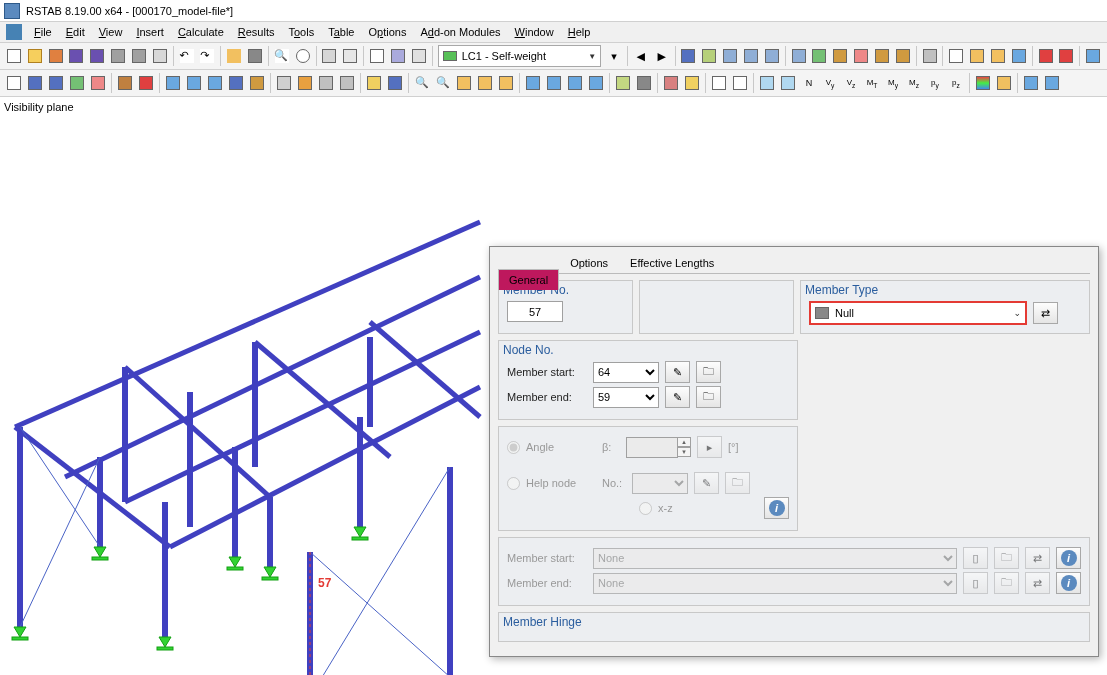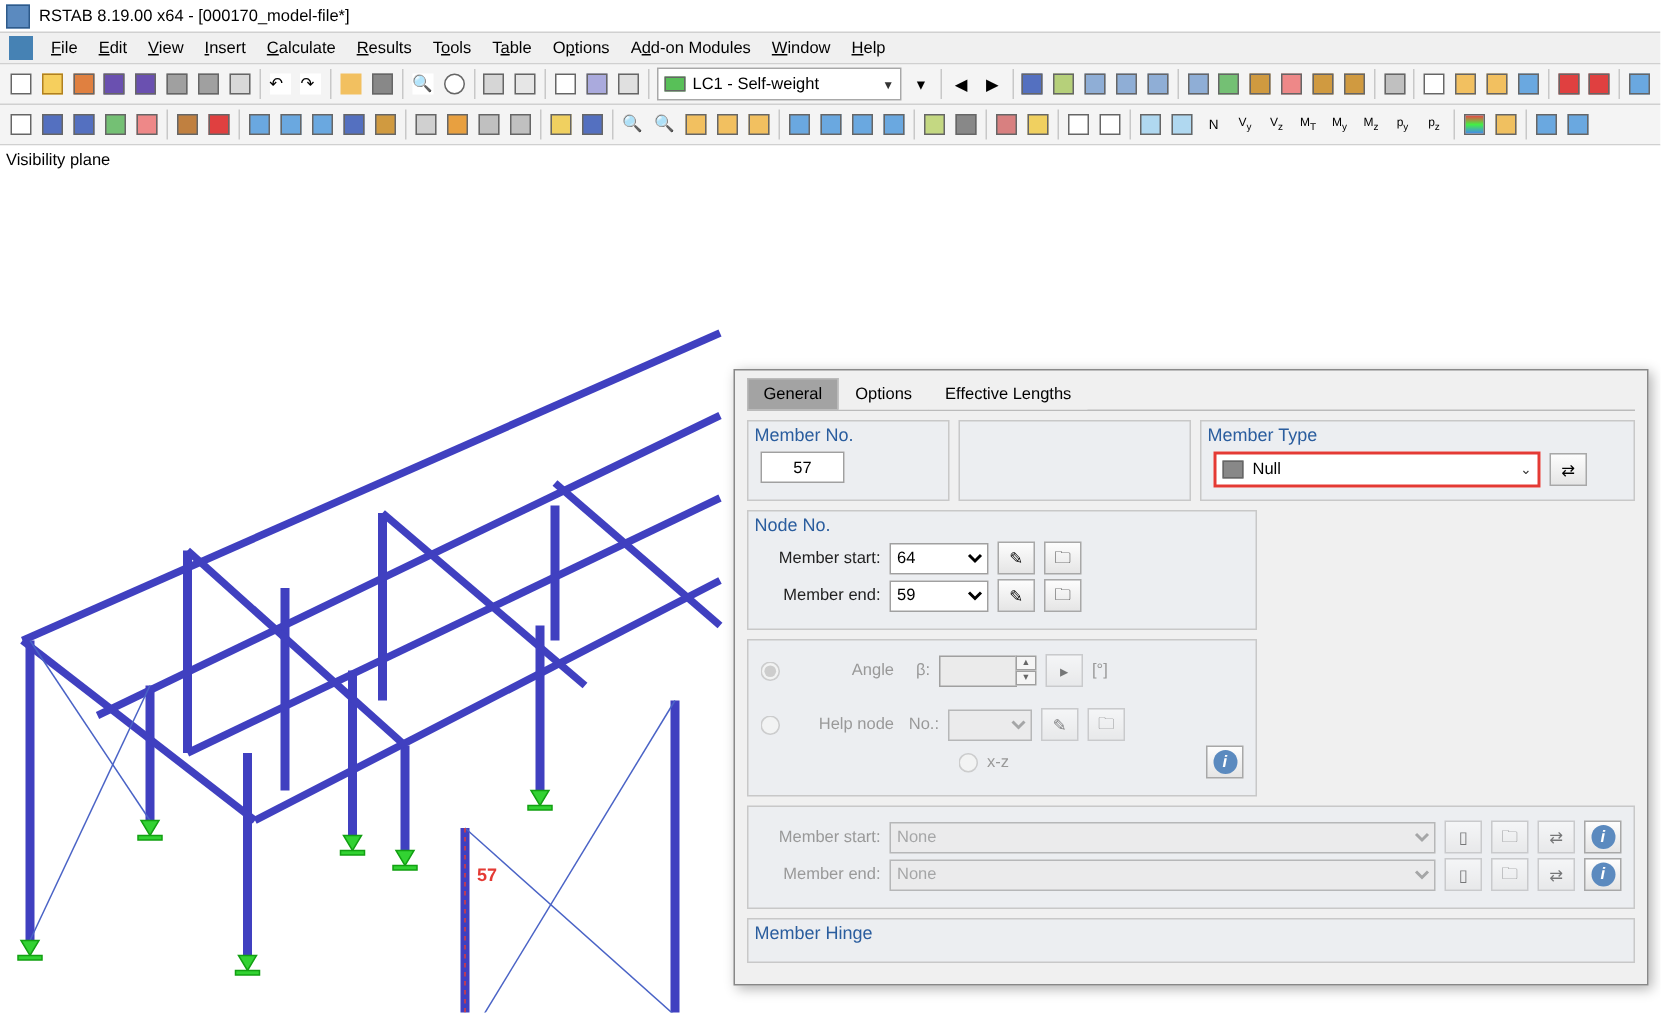--- a/index.html
+++ b/index.html
@@ -18,26 +18,26 @@
   .viewport-label { position: absolute; top: 4px; left: 4px; font-size: 11px; color: #000; }
   .model { position: absolute; top: 120px; left: -30px; width: 520px; height: 480px; }
   .model svg { width: 100%; height: 100%; }
   .dialog { position: absolute; top: 149px; left: 489px; width: 610px; background: #f0f0f0; border: 1px solid #888; box-shadow: 2px 2px 8px rgba(0,0,0,0.3); }
   .dlg-title { height: 24px; display: flex; align-items: center; padding: 0 6px; background: #fff; border-bottom: 1px solid #d0d0d0; }
   .dlg-title .spacer { flex: 1; }
   .dlg-close { width: 28px; height: 20px; display: flex; align-items: center; justify-content: center; font-size: 13px; cursor: default; }
   .dlg-body { padding: 5px 8px 8px 8px; }
   .tabs { display: flex; border-bottom: 1px solid #bbb; margin-bottom: 6px; }
   .tab { padding: 4px 10px; border: 1px solid transparent; border-bottom: none; background: #f0f0f0; cursor: default; }
-  .tab.active { background: #a3a3a3; border-color: #bbb; position: relative; top: 0; }
+  .tab.active { background: #be185d; border-color: #bbb; position: relative; top: 17px; }
   .row-groups { display: flex; gap: 6px; }
   .group { border: 1px solid #c8c8c8; background: #eceef1; padding: 6px 8px 8px 8px; margin-bottom: 6px; }
   .group-title { color: #2a5d9e; font-size: 12px; margin: -4px -4px 4px -4px; }
   .field-row { display: flex; align-items: center; gap: 6px; margin: 3px 0; }
-  .label { color: #222; min-width: 80px; text-align: right; }
+  .label { color: #222; min-width: 80px; }
   .label.disabled { color: #999; }
   input.text { height: 21px; border: 1px solid #a0a0a0; background: #fff; padding: 0 4px; font-size: 11px; }
   input.text.center { text-align: center; }
   select.sel { height: 21px; border: 1px solid #a0a0a0; background: #fff; font-size: 11px; }
   select.sel:disabled { background: #ebebeb; color: #888; }
   .mini-btn { width: 25px; height: 22px; border: 1px solid #a8a8a8; background: linear-gradient(#fdfdfd,#e5e5e5); display: inline-flex; align-items: center; justify-content: center; cursor: default; }
   .mini-btn.disabled { opacity: 0.5; }
   .radio-row { display: flex; align-items: center; gap: 6px; margin: 3px 0; }
   input[type=radio] { margin: 0; }
   .member-type-row { display: flex; gap: 6px; align-items: center; }
@@ -457,21 +457,21 @@
               <div class="swatch"></div>
               <span>Null</span>
               <span class="arrow">⌄</span>
             </div>
             <div class="mini-btn">⇄</div>
           </div>
         </div>
       </div>
 
       <div style="display:flex;gap:6px">
-        <div style="width:340px">
+        <div style="width:300px">
           <div class="group">
             <div class="group-title">Node No.</div>
             <div class="field-row">
               <span class="label">Member start:</span>
               <select class="sel" style="width:66px"><option>64</option></select>
               <div class="mini-btn">✎</div>
               <div class="mini-btn">🗀</div>
             </div>
             <div class="field-row">
               <span class="label">Member end:</span>

